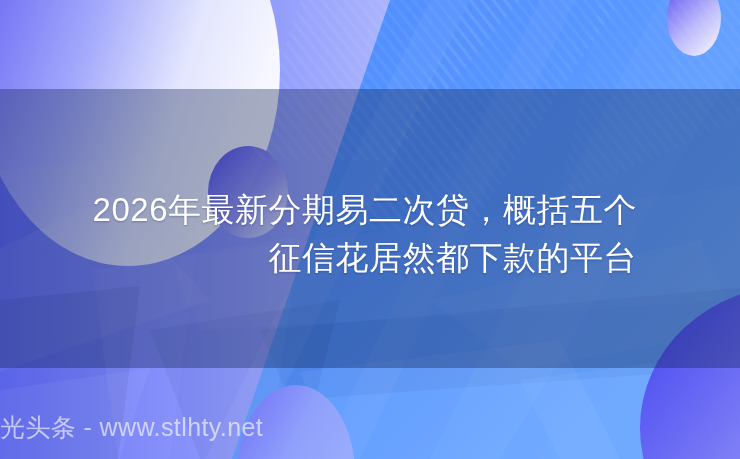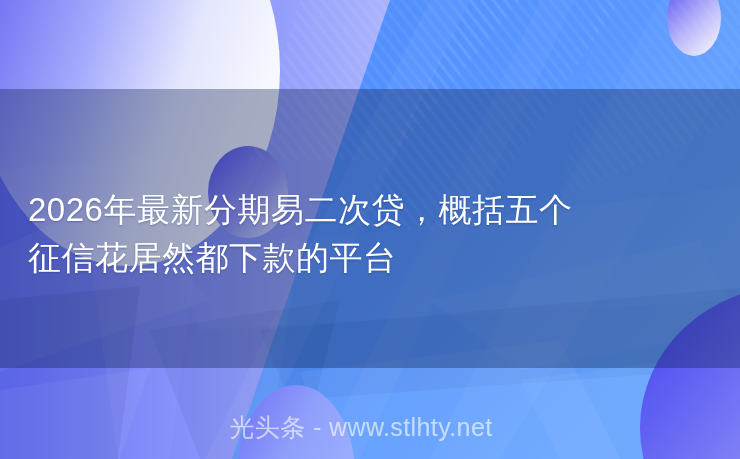--- a/index.html
+++ b/index.html
@@ -29,35 +29,34 @@
     width: 740px;
     height: 279px;
     background: rgba(10, 26, 72, 0.34);
     pointer-events: none;
   }
   #title-block {
     position: absolute;
     left: 0;
     top: 186px;
     width: 637px;
-    text-align: left;
+    text-align: right;
     color: #ffffff;
     font-size: 33px;
     line-height: 48px;
     letter-spacing: 0.5px;
     white-space: pre-line;
     text-shadow: 0 1px 2px rgba(18, 34, 86, 0.30);
-    margin-left: 28px;
   }
   #watermark {
     position: absolute;
     left: 0;
     top: 410px;
     width: 722px;
-    text-align: center;
+    text-align: left;
     font-size: 25px;
     line-height: 34px;
     color: rgba(255, 255, 255, 0.62);
     letter-spacing: 0.4px;
     white-space: nowrap;
   }
 </style>
 </head>
 <body>
 

